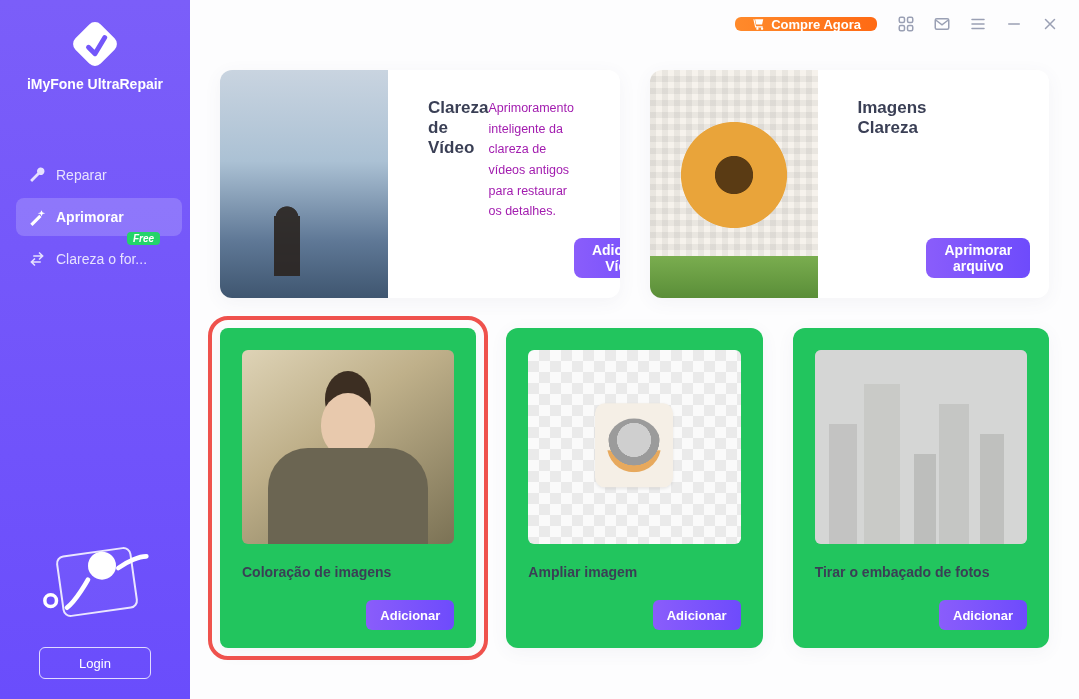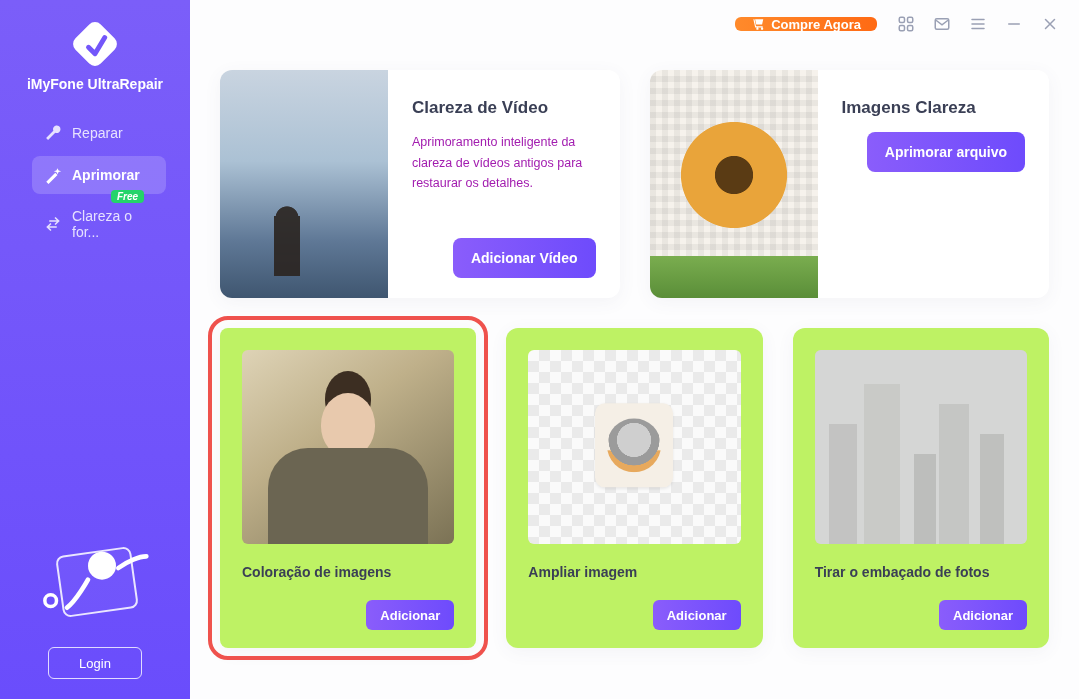--- a/index.html
+++ b/index.html
@@ -6,21 +6,22 @@
 body {
   font-family: -apple-system, BlinkMacSystemFont, "Segoe UI", Arial, sans-serif;
   width: 1079px; height: 699px; overflow: hidden;
   background: #f9f9fc;
   display: flex;
 }
 .sidebar {
   width: 190px; height: 100%;
   background: linear-gradient(180deg, #7b5ef9 0%, #6a4dfc 100%);
   color: #fff; display: flex; flex-direction: column;
-  padding: 18px 16px 20px;
+  padding: 18px 0 20px;
+  gap: 42px;
 }
 .logo-wrap { text-align: center; margin-bottom: 22px; }
 .logo-svg { width: 52px; height: 52px; margin: 0 auto 6px; display: block; }
 .app-name { font-size: 14px; font-weight: 700; color: #fff; }
 .nav { display: flex; flex-direction: column; gap: 4px; padding: 0 8px; margin-left: 8px; }
 .nav-item {
   display: flex; align-items: center; gap: 10px;
   padding: 10px 12px; border-radius: 8px;
   font-size: 14px; color: rgba(255,255,255,.82);
   cursor: pointer; position: relative;
@@ -33,21 +34,21 @@
   font-weight: 700; padding: 1px 6px; border-radius: 4px;
 }
 .sidebar-footer { margin-top: auto; text-align: center; }
 .illus { width: 140px; height: 100px; margin: 0 auto 14px; position: relative; }
 .illus .ph {
   position: absolute; border: 2px solid rgba(255,255,255,.85); border-radius: 8px;
   background: rgba(255,255,255,.04);
 }
 .login-btn {
   border: 1px solid rgba(255,255,255,.8); background: transparent; color: #fff;
-  width: 94px; height: 32px; border-radius: 6px; font-size: 13px; cursor: pointer;
+  width: 112px; height: 32px; border-radius: 6px; font-size: 13px; cursor: pointer;
 }
 .main { flex: 1; height: 100%; background: #fdfdfe; display: flex; flex-direction: column; overflow: hidden; }
 .topbar {
   height: 48px; display: flex; align-items: center; justify-content: flex-end;
   gap: 20px; padding: 0 20px;
 }
 .buy-btn {
   background: linear-gradient(90deg,#ff8a2b,#ff6a14);
   color: #fff; border: none; border-radius: 6px;
   height: 14px; padding: 0 16px; font-size: 13px; font-weight: 600;
@@ -56,31 +57,31 @@
 .topicons { display: flex; align-items: center; gap: 18px; }
 .topicon { width: 18px; height: 18px; cursor: pointer; color: #9aa0b4; }
 .content { flex: 1; padding: 22px 30px 10px; overflow: hidden; }
 .row1 { display: flex; gap: 30px; margin-bottom: 30px; }
 .wide-card {
   flex: 1; height: 228px; background: #fff; border-radius: 12px;
   box-shadow: 0 4px 18px rgba(80,80,120,.06);
   display: flex; overflow: hidden;
 }
 .wide-thumb { width: 168px; height: 100%; flex: 0 0 168px; background: #bcc6d3; position: relative; overflow: hidden; }
-.wide-body { flex: 1; padding: 28px 24px 20px; display: flex; flex-direction: column; }
+.wide-body { flex: 1; padding: 28px 40px 20px; display: flex; flex-direction: row; }
 .wide-title { font-size: 17px; font-weight: 700; color: #3a3f55; margin-bottom: 14px; }
 .wide-desc { font-size: 12.5px; line-height: 1.65; color: #a21caf; flex: 1; }
 .big-btn {
   align-self: flex-end; background: linear-gradient(90deg,#8a5dfb,#6e4bfc);
   color: #fff; border: none; border-radius: 8px;
   height: 40px; padding: 0 18px; font-size: 14px; font-weight: 700; cursor: pointer;
 }
 .row2 { display: flex; gap: 30px; }
 .small-card {
-  flex: 1; height: 320px; background: #bef264; border-radius: 12px;
+  flex: 1; height: 320px; background: #22c55e; border-radius: 12px;
   box-shadow: 0 4px 18px rgba(80,80,120,.06);
   padding: 22px 22px 18px; display: flex; flex-direction: column; position: relative;
 }
 .small-card.highlight { outline: 4px solid #ef524d; outline-offset: 8px; border-radius: 8px; }
 .small-thumb { width: 100%; height: 194px; border-radius: 6px; background: #d9dde5; overflow: hidden; position: relative; }
 .small-title { font-size: 14px; font-weight: 700; color: #3a3f55; margin-top: 20px; }
 .small-btn {
   margin-top: auto; align-self: flex-end;
   background: linear-gradient(90deg,#8a5dfb,#6e4bfc);
   color: #fff; border: none; border-radius: 6px;

